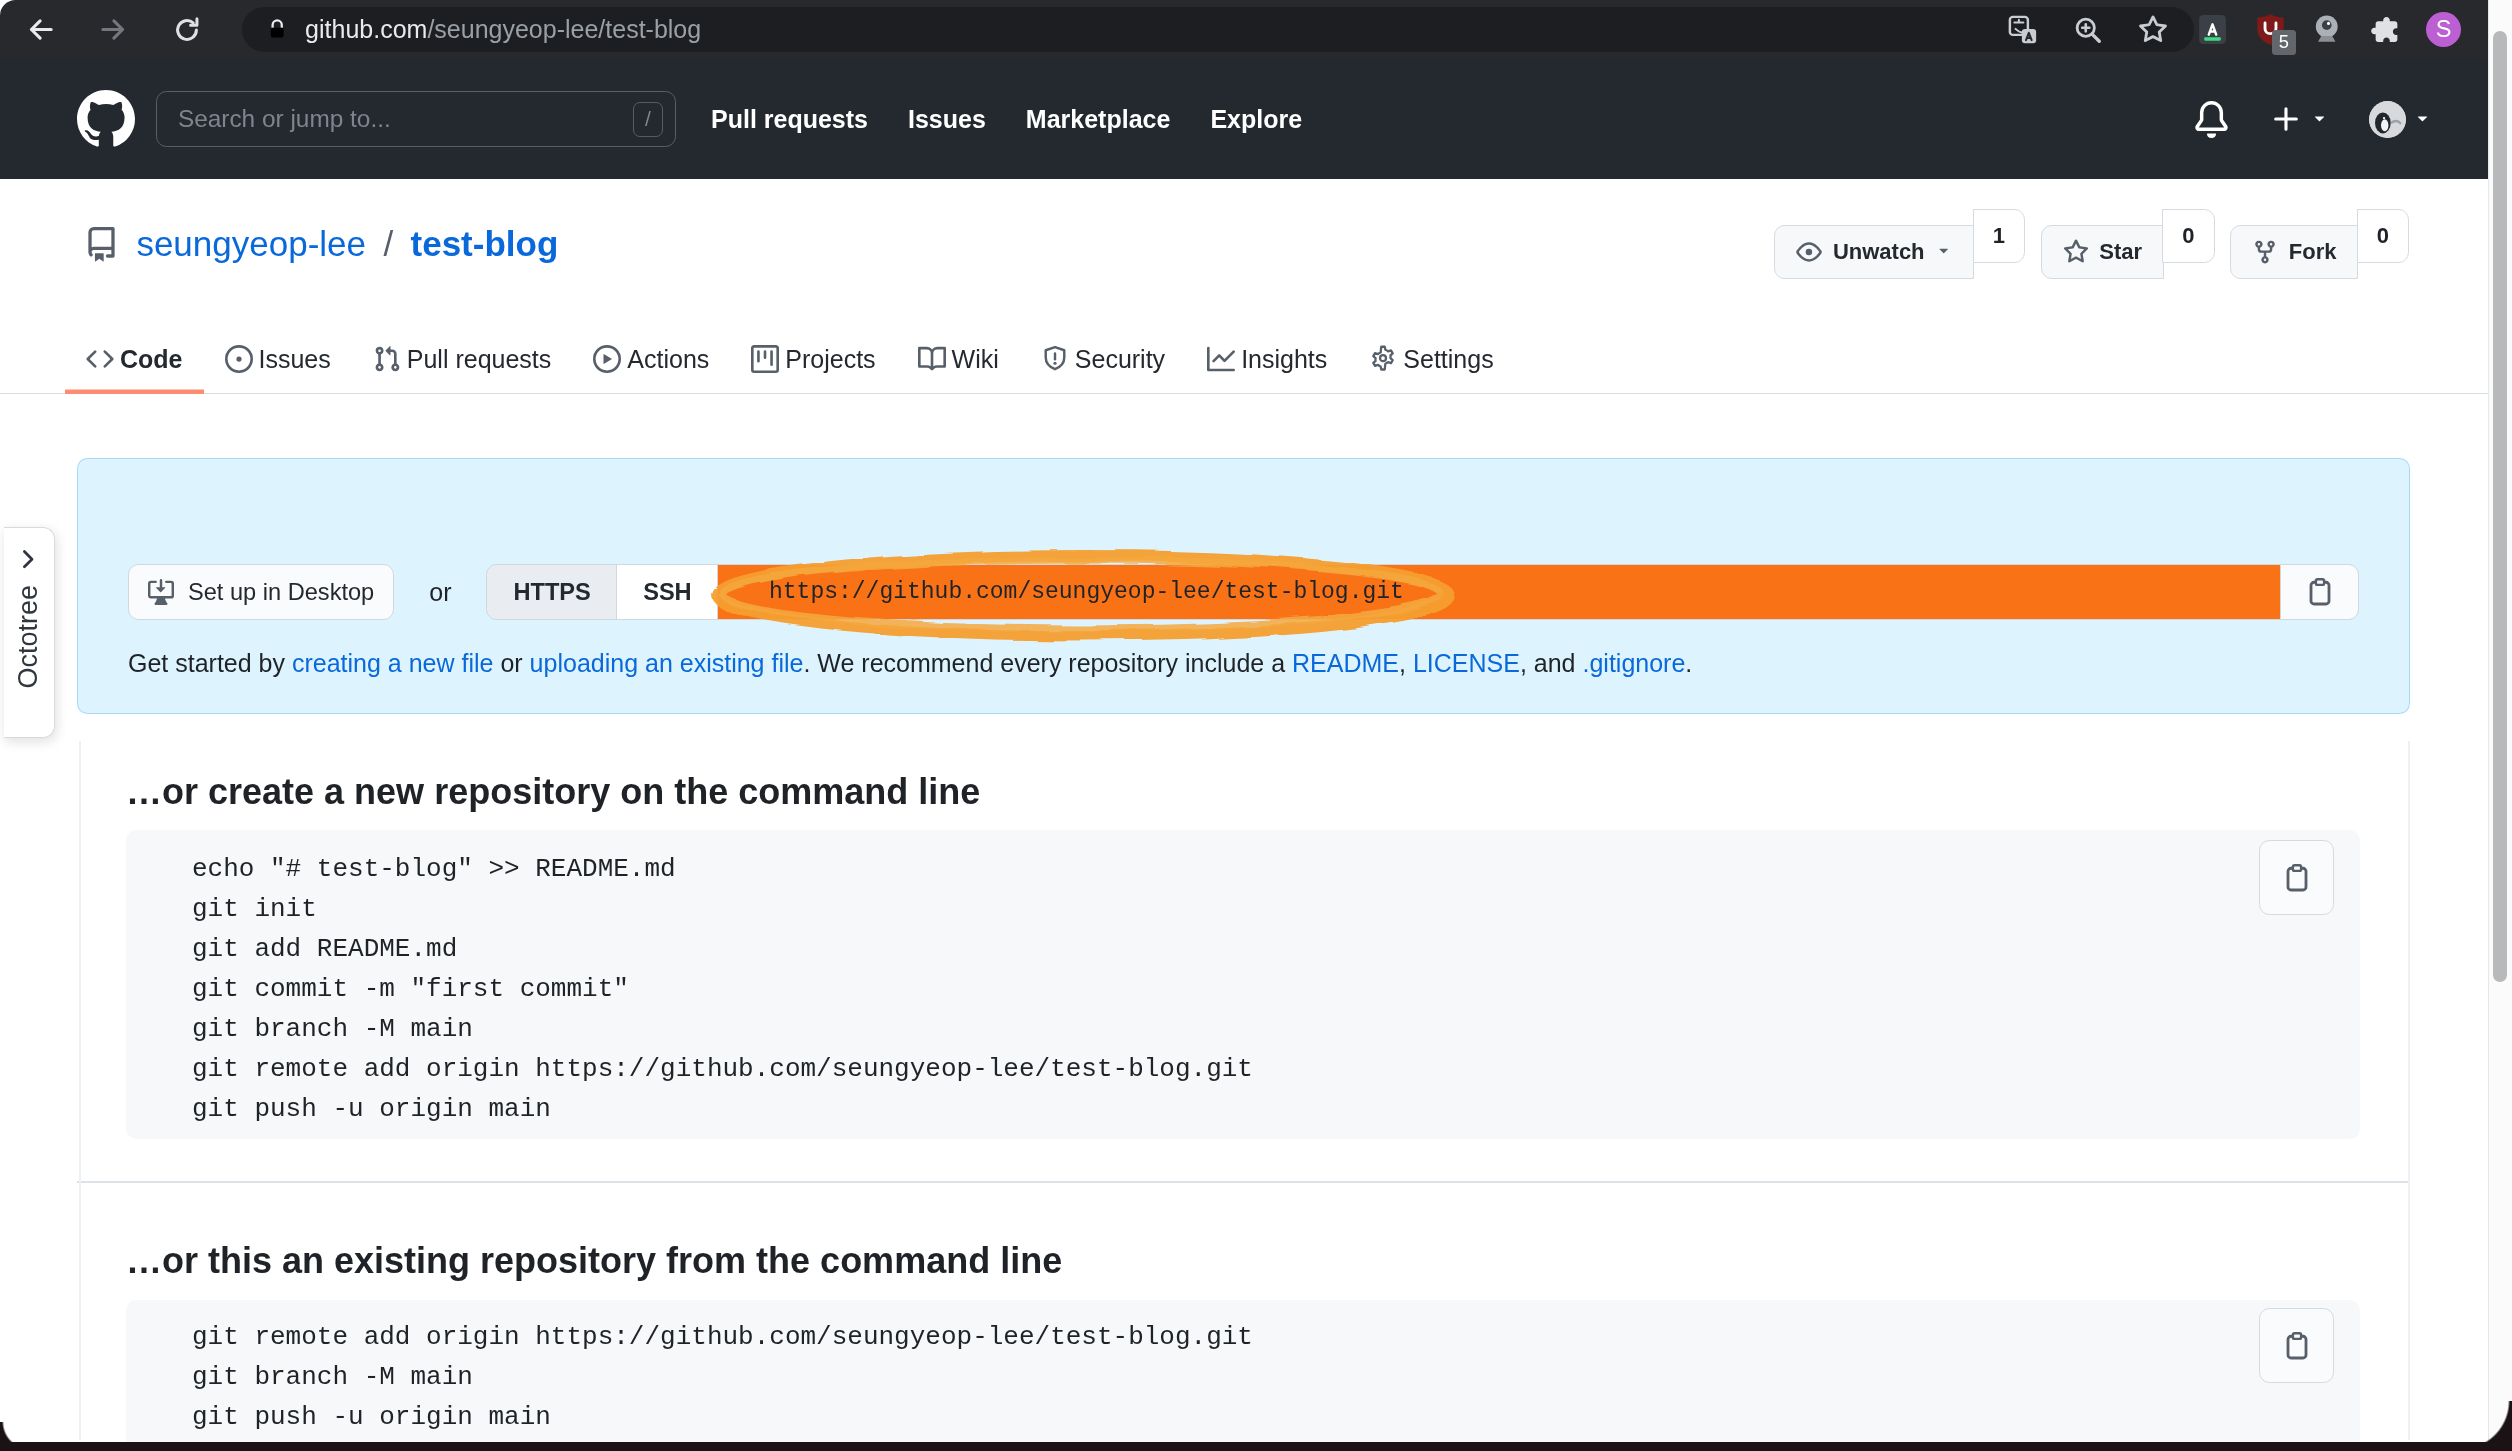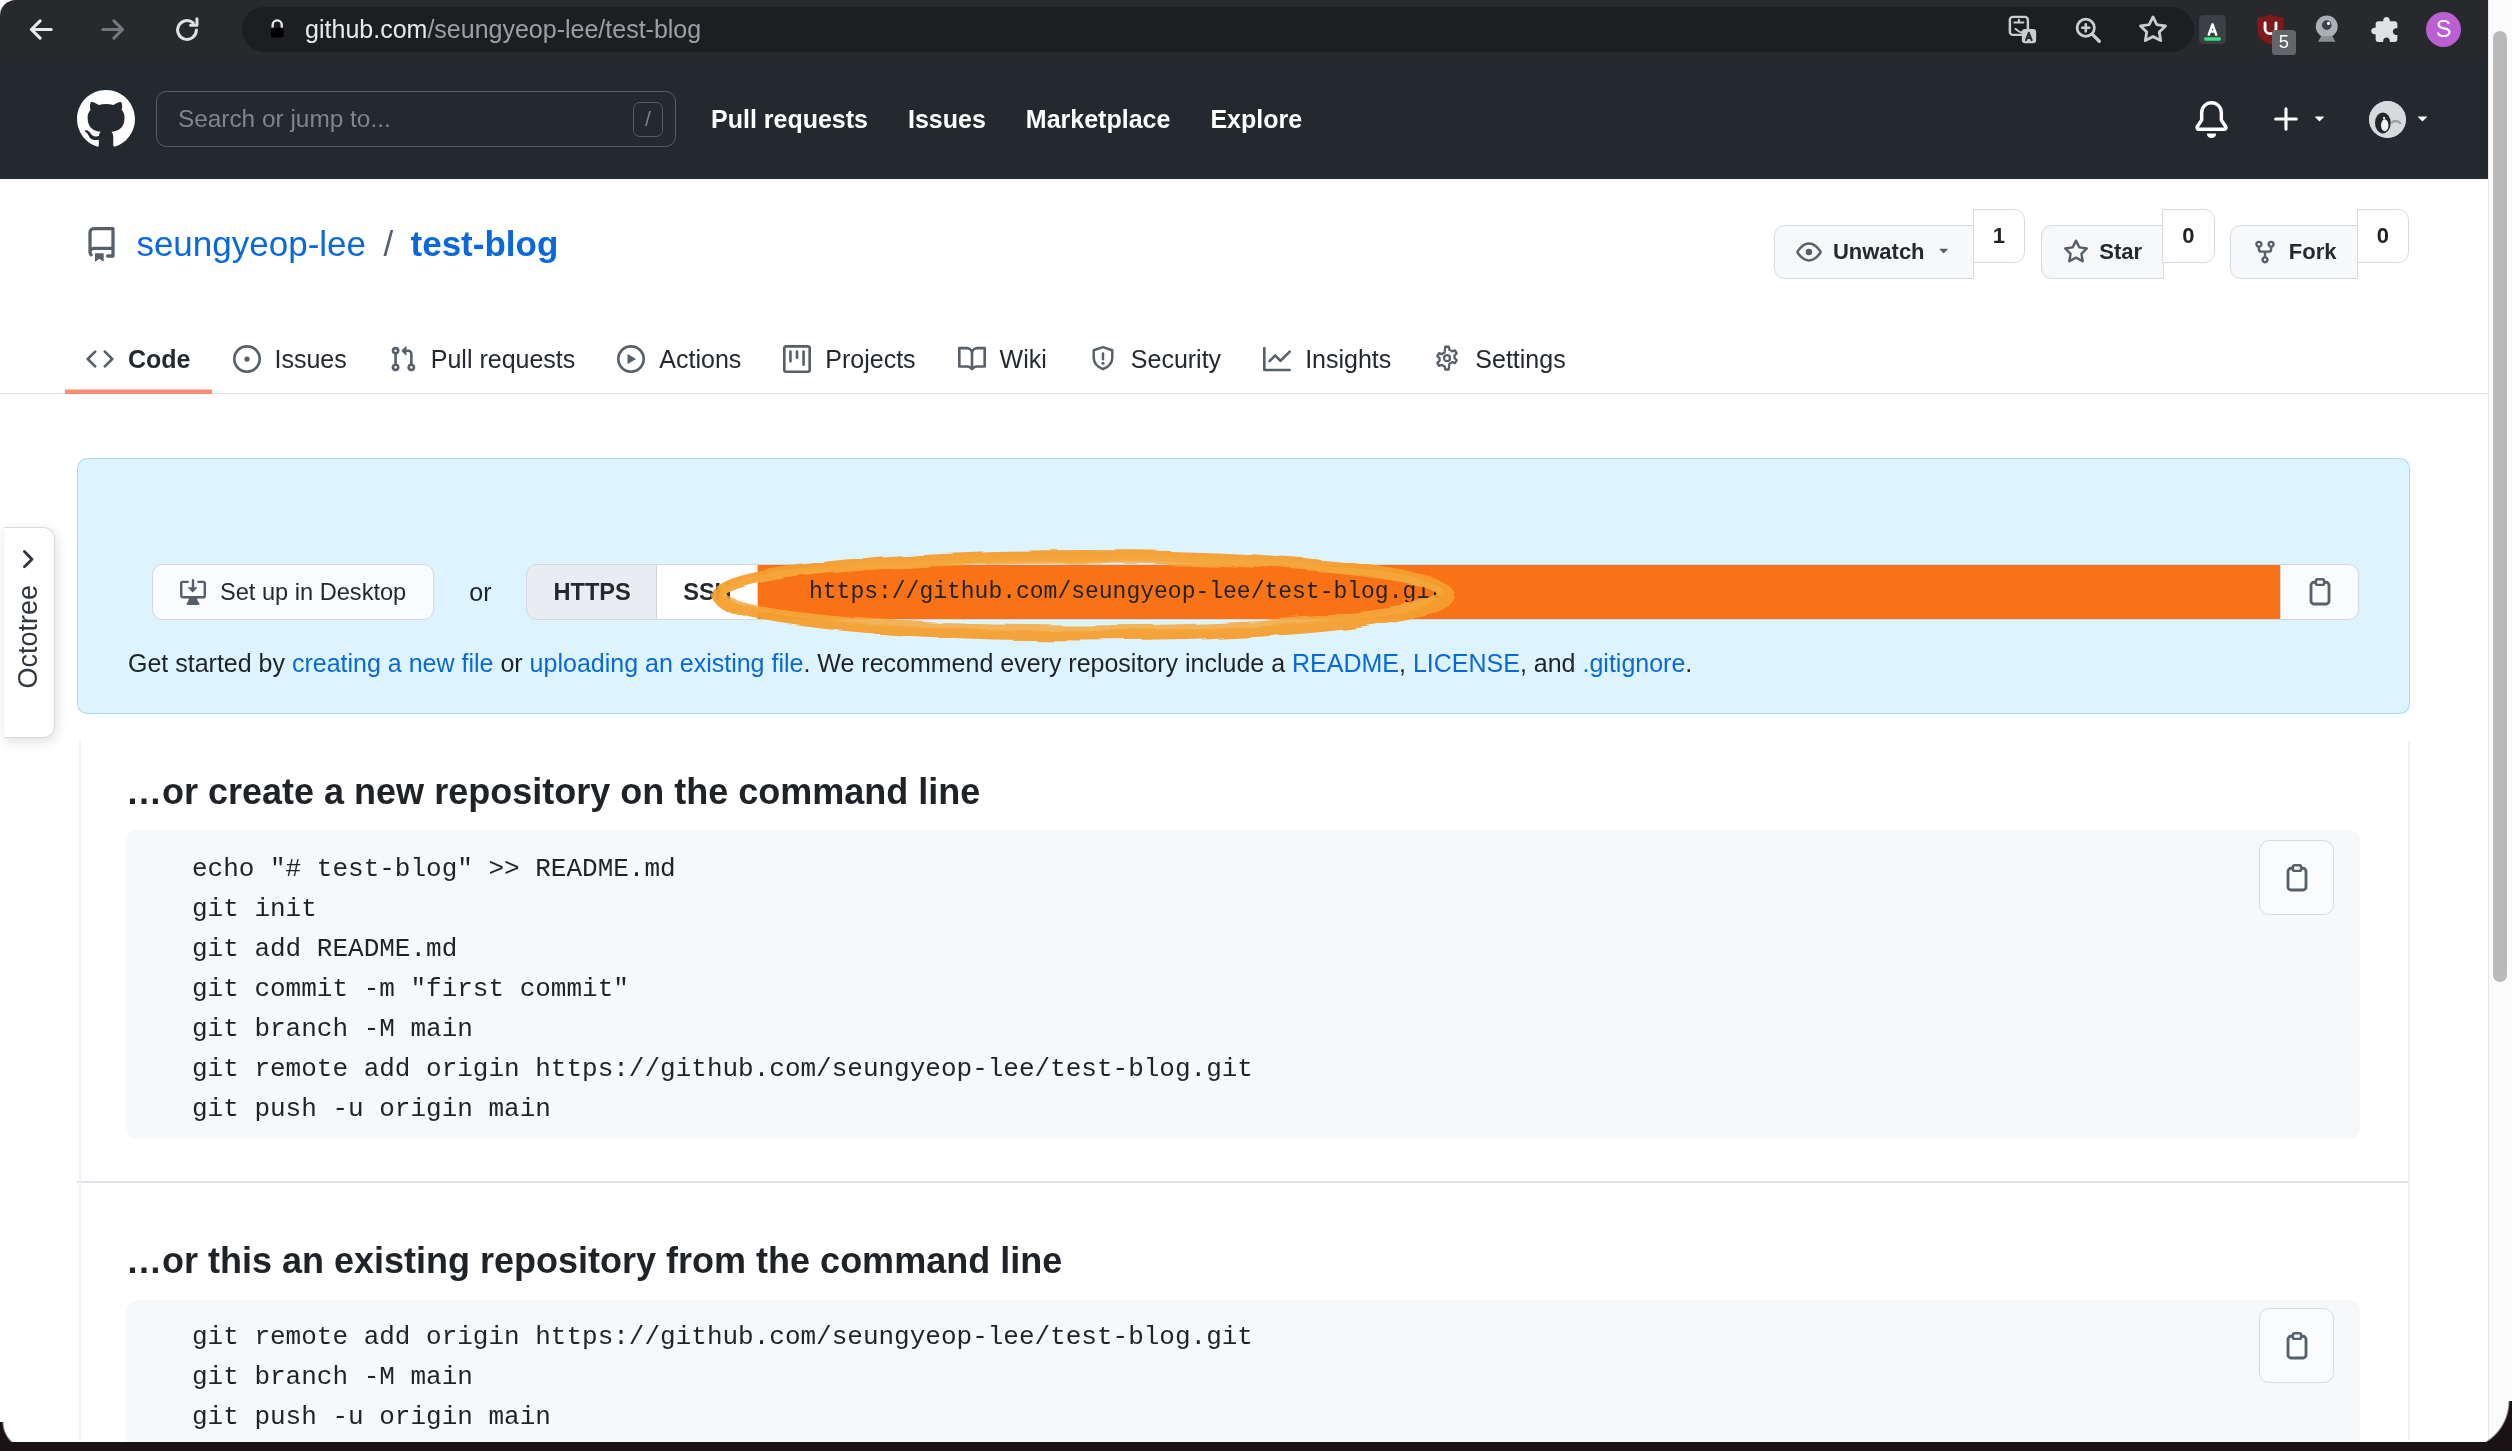--- a/index.html
+++ b/index.html
@@ -49,30 +49,30 @@
   .bgrp{display:flex;}
   .btn{height:54px;display:flex;align-items:center;gap:10.5px;background:#f6f8fa;border:1.7px solid #d5dae0;
        border-radius:10.5px 0 0 10.5px;padding:0 21px;font-size:22px;font-weight:600;color:#24292f;box-sizing:border-box;cursor:pointer;margin-top:16px;}
   .cnt{height:54px;display:flex;align-items:center;padding:0 19px;border:1.7px solid #d5dae0;margin-left:-1.7px;
        border-radius:0 10.5px 10.5px 0;background:#fff;font-size:22px;font-weight:600;box-sizing:border-box;}
   .ic{color:#57606a;}
 
   
   .tabs{position:absolute;top:324px;left:0;width:2488px;height:70px;display:flex;padding:0 65px;
         box-sizing:border-box;border-bottom:1.7px solid #d8dee4;}
-  .tab{display:flex;align-items:center;gap:14px;font-size:25px;color:#24292f;padding:0 21px;height:70px;cursor:pointer;}
+  .tab{display:flex;align-items:center;gap:6px;font-size:25px;color:#24292f;padding:0 21px;height:70px;cursor:pointer;}
   .tab.active{font-weight:700;box-shadow:inset 0 -4.4px 0 #fd8c73;}
 
   
   .panel{position:absolute;left:77px;top:458px;width:2333px;height:256px;background:#ddf4ff;
          border:1.7px solid rgba(84,174,255,.4);border-radius:10.5px;box-sizing:border-box;}
   .panel-title{position:absolute;left:50px;top:28px;margin:0;font-size:36px;font-weight:700;color:#1f2328;}
   .controls{position:absolute;left:50px;top:105px;right:50px;height:56px;display:flex;align-items:center;}
-  .btn-desktop{height:56px;display:flex;align-items:center;gap:14px;padding:0 27px;background:#fafbfc;
-               border:1.7px solid #d0d7de;border-radius:10.5px;font-size:23.6px;font-weight:500;color:#24292f;box-sizing:border-box;cursor:pointer;margin-left:24px;}
+  .btn-desktop{height:56px;display:flex;align-items:center;gap:14px;padding:0 19px;background:#fafbfc;
+               border:1.7px solid #d0d7de;border-radius:10.5px;font-size:23.6px;font-weight:500;color:#24292f;box-sizing:border-box;cursor:pointer;}
   .ortxt{margin:0 35px;font-size:25px;}
   .seg{height:56px;padding:0 26px;display:flex;align-items:center;font-size:23.6px;font-weight:600;color:#24292f;
        border:1.7px solid #d0d7de;background:#fff;box-sizing:border-box;cursor:pointer;}
   .seg.first{border-radius:10.5px 0 0 10.5px;}
   .seg+.seg{margin-left:-1.7px;}
   .seg.sel{background:#e9ecf0;}
   .url-cell{flex:1;height:56px;margin-left:-1.7px;border:1.7px solid #d0d7de;background:#f97316;box-sizing:border-box;
             display:flex;align-items:center;}
   .url-cell input{width:100%;border:none;outline:none;background:transparent;
                   font-family:"Liberation Mono",monospace;font-size:23px;color:#1f2328;padding-left:51px;}

